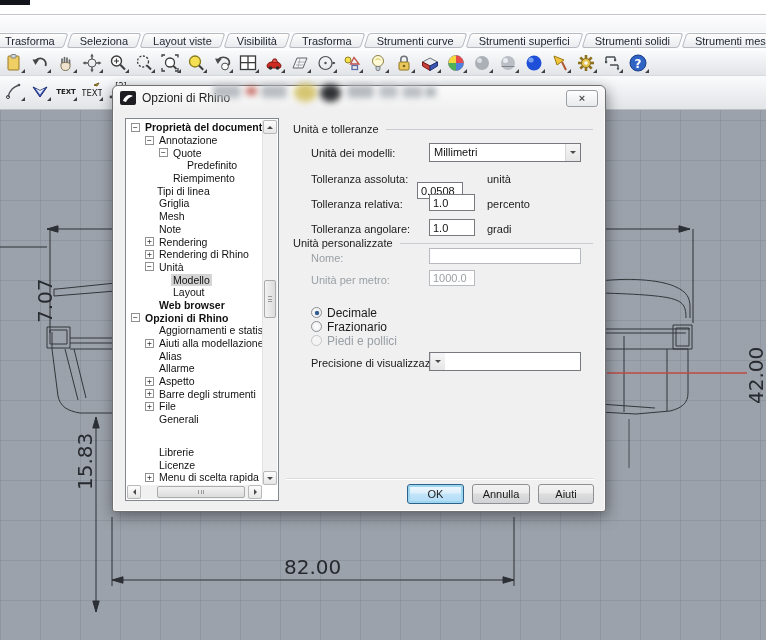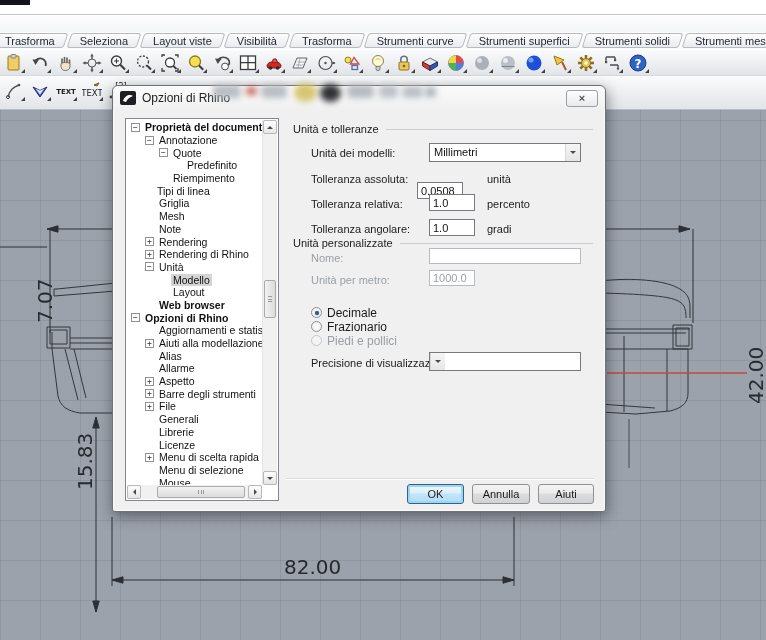--- a/index.html
+++ b/index.html
@@ -522,21 +522,21 @@
             <span class="tlabel">Barre degli strumenti</span>
           </div>
           <div class="trow" style="padding-left: 18px;">
             <span class="exp">+</span>
             <span class="tlabel">File</span>
           </div>
           <div class="trow" style="padding-left: 18px;">
             <span class="exp none"></span>
             <span class="tlabel">Generali</span>
           </div>
-          <div class="trow" style="padding-left: 18px;">
+          <div class="trow" style="padding-left: 18px; margin-top: 20px;">
             <span class="exp none"></span>
             <span class="tlabel">Librerie</span>
           </div>
           <div class="trow" style="padding-left: 18px;">
             <span class="exp none"></span>
             <span class="tlabel">Licenze</span>
           </div>
           <div class="trow" style="padding-left: 18px;">
             <span class="exp">+</span>
             <span class="tlabel">Menu di scelta rapida</span>

